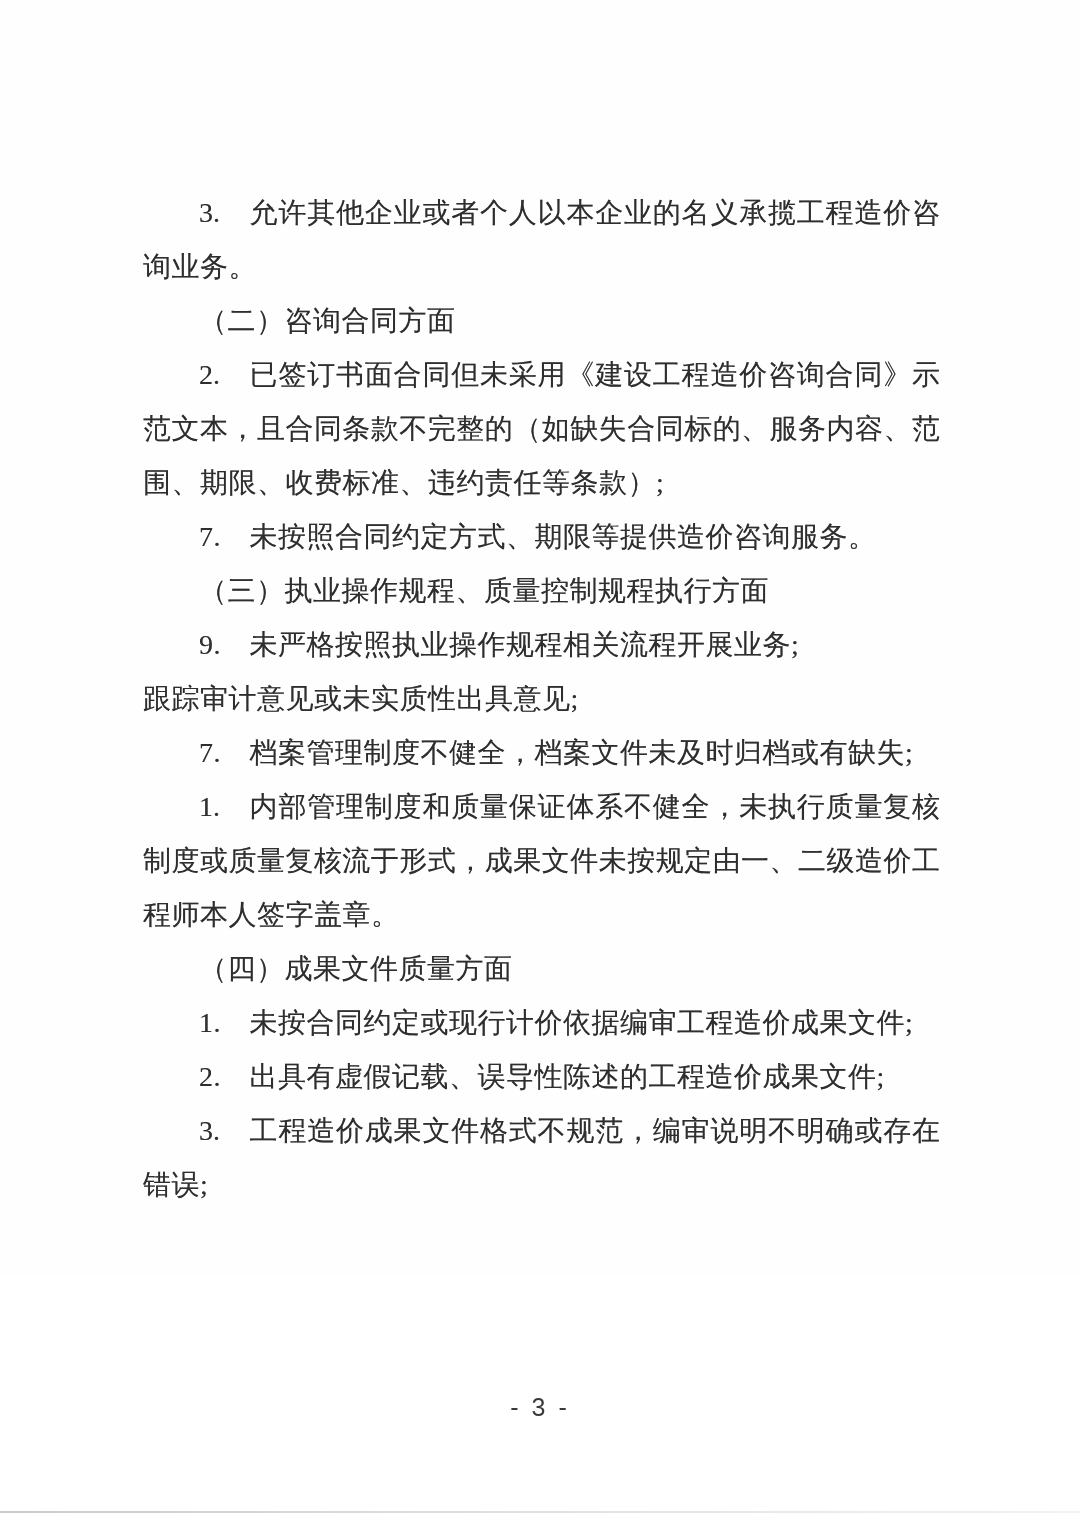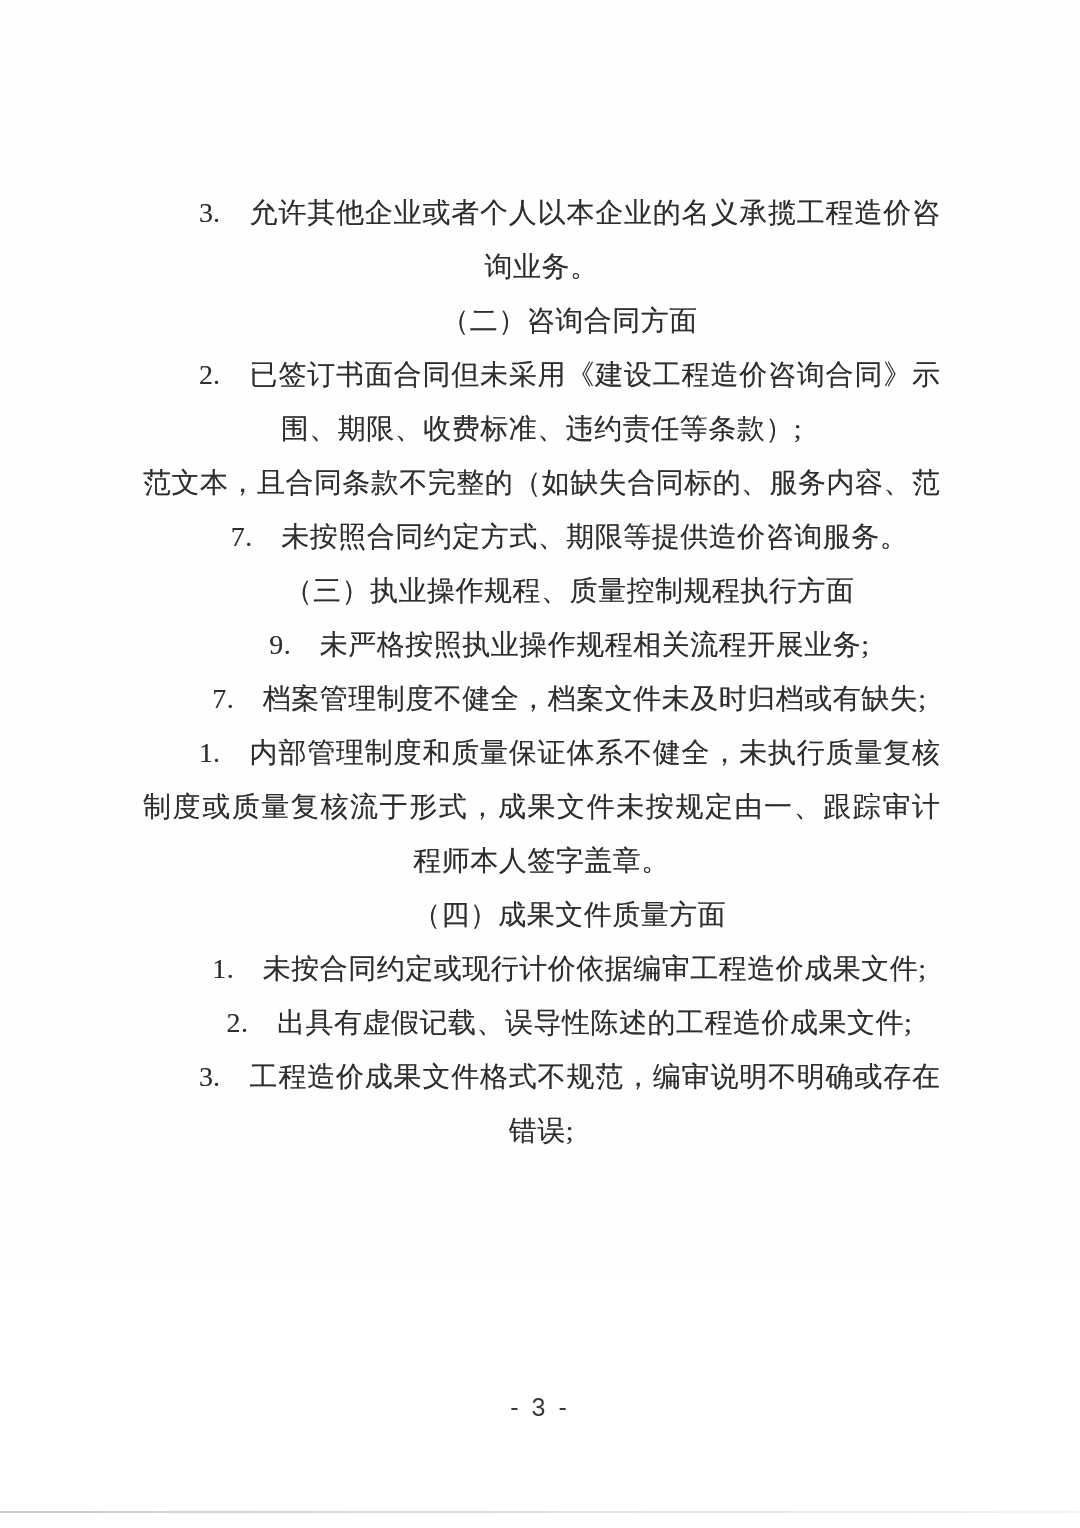--- a/index.html
+++ b/index.html
@@ -25,21 +25,20 @@
     width: 797px;
     color: #2e2e2e;
   }
   .line {
     font-size: 28px;
     height: 54px;
     line-height: 54px;
     letter-spacing: 0.5px;
     white-space: nowrap;
     text-shadow: 0 0 0.5px rgba(40,40,40,0.45);
-    text-align: center;
   }
   .line.indent {
     padding-left: 56px;
   }
   .line.justify {
     white-space: normal;
     letter-spacing: normal;
     text-align: justify;
     text-align-last: justify;
     text-justify: inter-character;
@@ -73,28 +72,29 @@
 </head>
 <body>
 
 <div class="page">
 
   <div class="doc-body">
     <div class="line indent justify">3.　允许其他企业或者个人以本企业的名义承揽工程造价咨</div>
     <div class="line">询业务。</div>
     <div class="line indent">（二）咨询合同方面</div>
     <div class="line indent justify">2.　已签订书面合同但未采用《建设工程造价咨询合同》示</div>
+    <div class="line justify">范文本，且合同条款不完整的（如缺失合同标的、服务内容、范</div>
     <div class="line">围、期限、收费标准、违约责任等条款）;</div>
-    <div class="line justify">范文本，且合同条款不完整的（如缺失合同标的、服务内容、范</div>
     <div class="line indent">7.　未按照合同约定方式、期限等提供造价咨询服务。</div>
     <div class="line indent">（三）执业操作规程、质量控制规程执行方面</div>
     <div class="line indent">9.　未严格按照执业操作规程相关流程开展业务;</div>
+    <div class="line">跟踪审计意见或未实质性出具意见;</div>
     <div class="line indent">7.　档案管理制度不健全，档案文件未及时归档或有缺失;</div>
     <div class="line indent justify">1.　内部管理制度和质量保证体系不健全，未执行质量复核</div>
-    <div class="line justify">制度或质量复核流于形式，成果文件未按规定由一、跟踪审计</div>
+    <div class="line justify">制度或质量复核流于形式，成果文件未按规定由一、二级造价工</div>
     <div class="line">程师本人签字盖章。</div>
     <div class="line indent">（四）成果文件质量方面</div>
     <div class="line indent">1.　未按合同约定或现行计价依据编审工程造价成果文件;</div>
     <div class="line indent">2.　出具有虚假记载、误导性陈述的工程造价成果文件;</div>
     <div class="line indent justify">3.　工程造价成果文件格式不规范，编审说明不明确或存在</div>
     <div class="line">错误;</div>
   </div>
 
   <div class="footer">
     <span>- 3 -</span>

